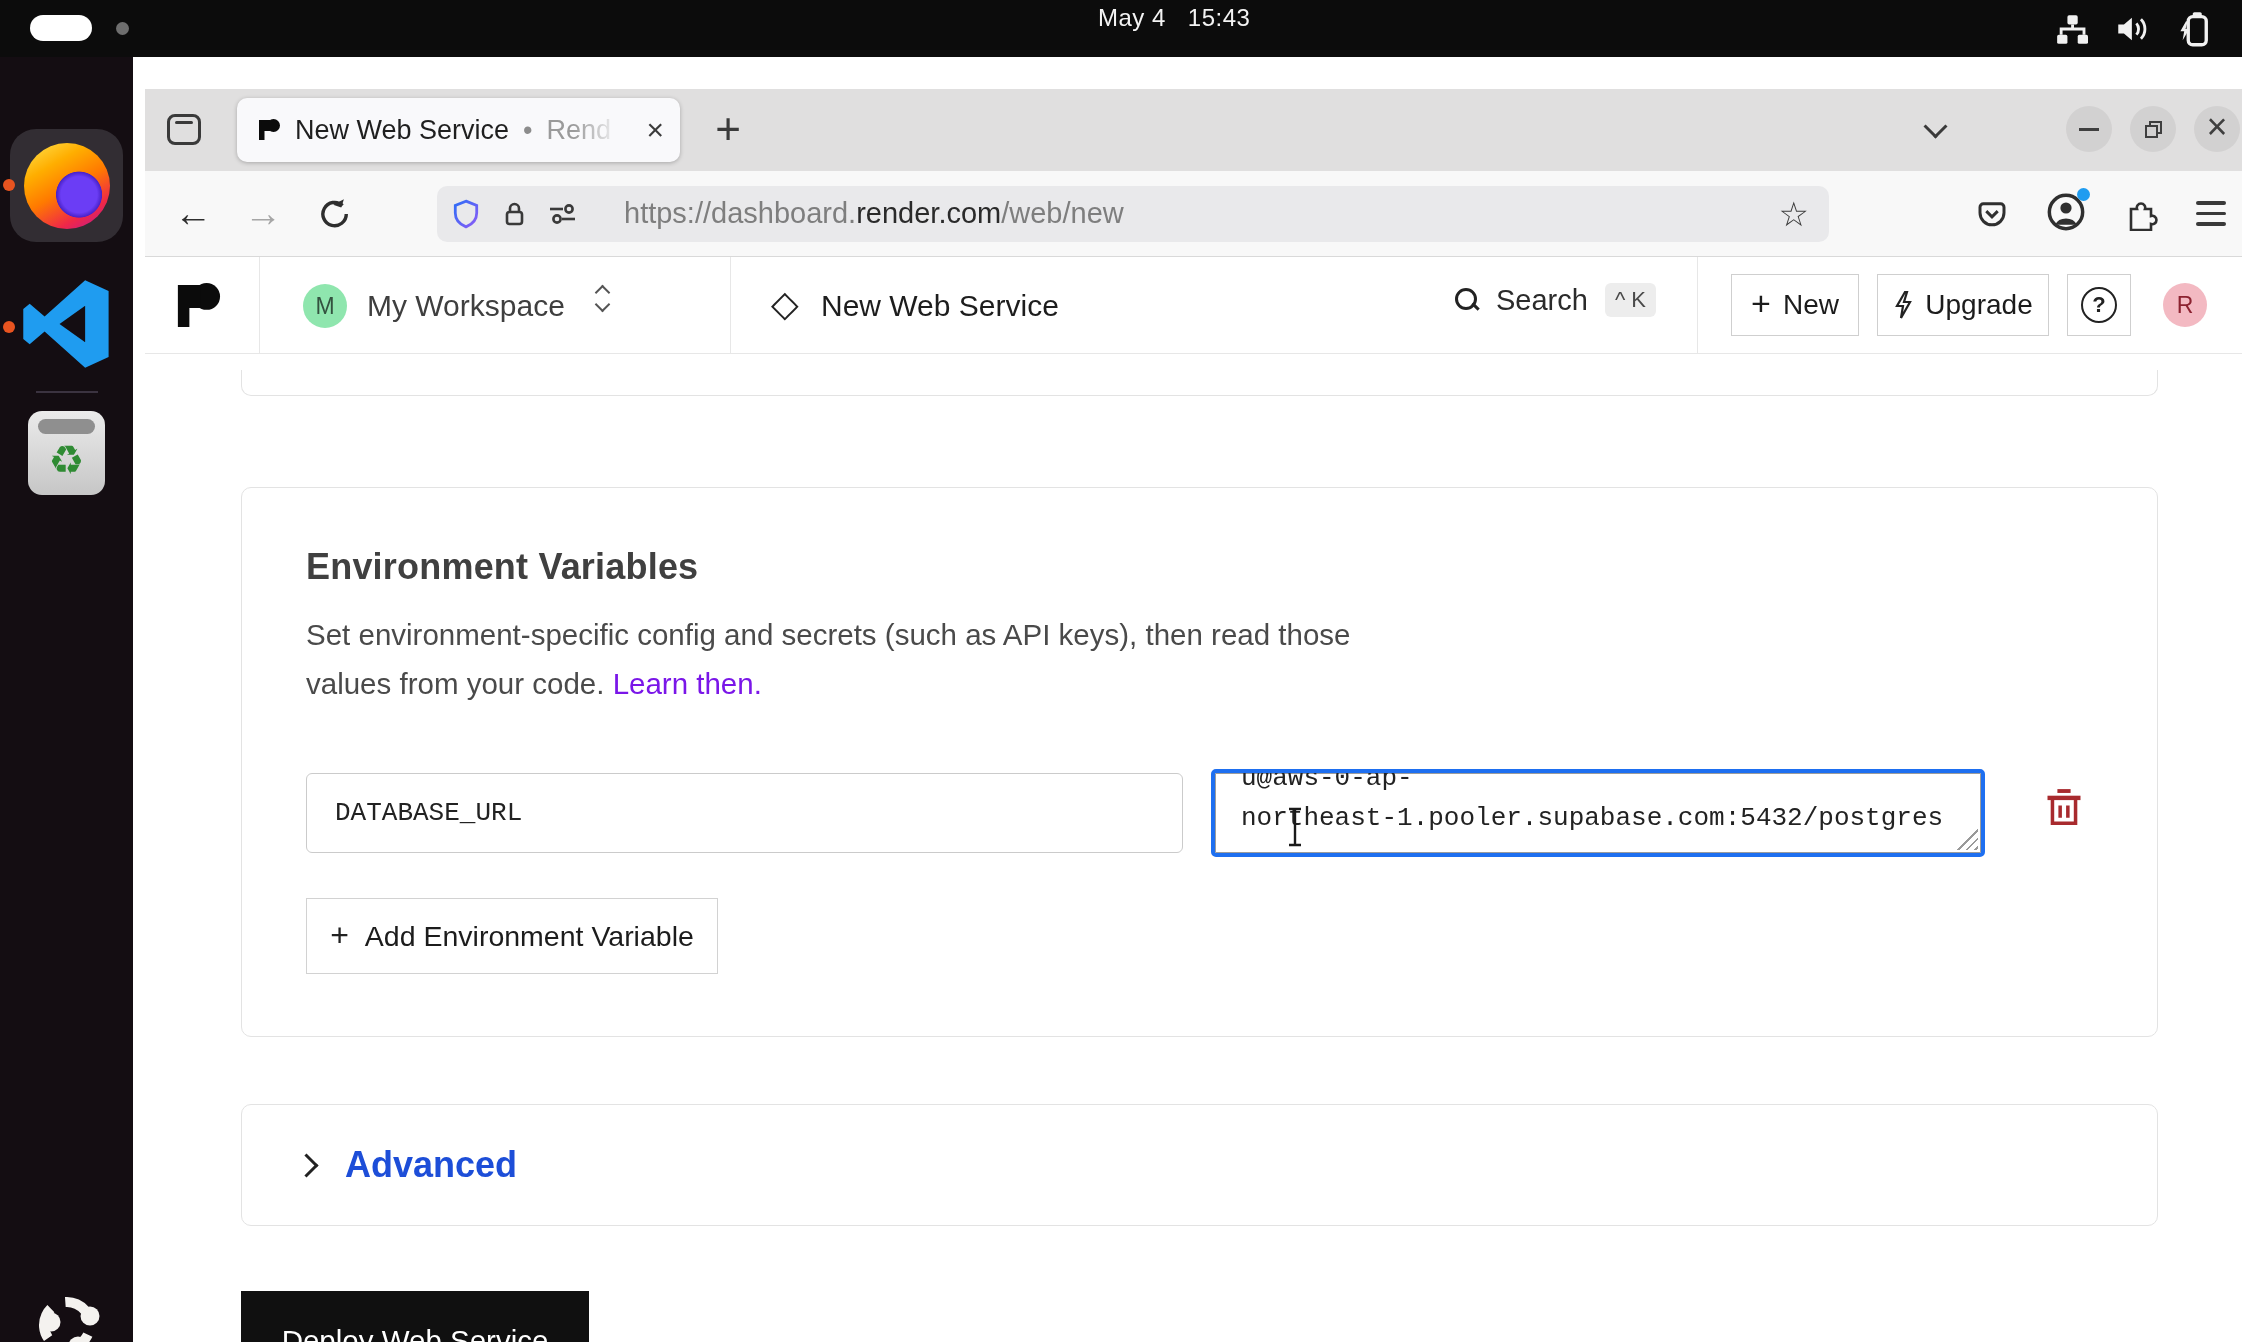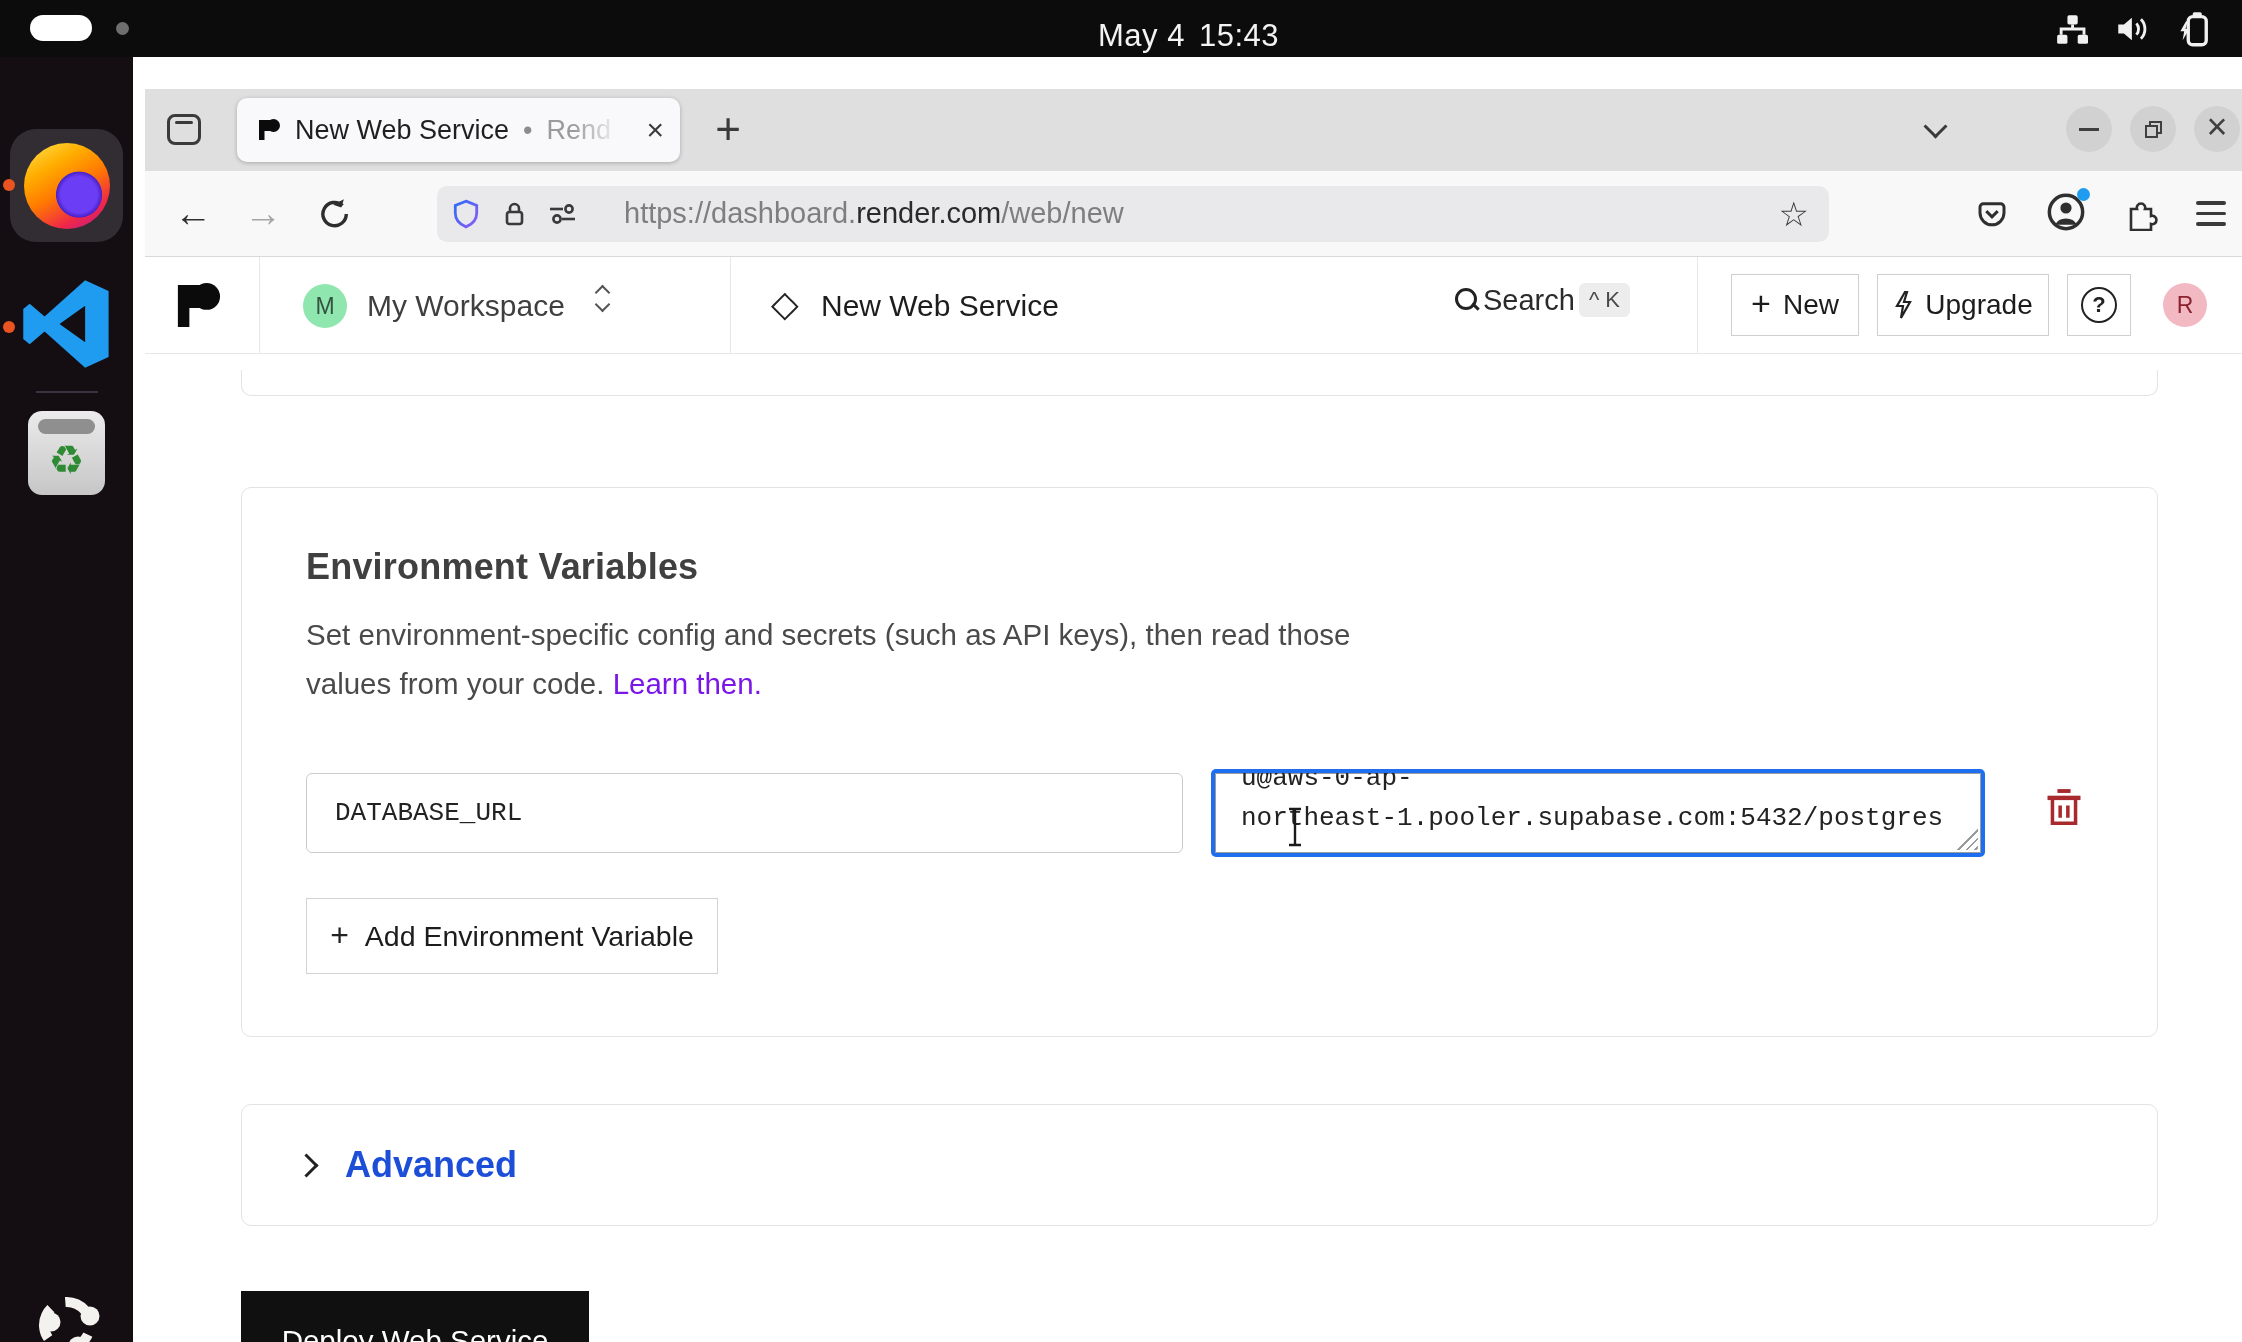--- a/index.html
+++ b/index.html
@@ -4,21 +4,21 @@
 <style>
   * { margin:0; padding:0; box-sizing:border-box; }
   html,body { width:2242px; height:1342px; }
   body { font-family:"Liberation Sans", sans-serif; background:#000; }
   #root { position:relative; width:2242px; height:1342px; overflow:hidden; background:#fff; }
 
   
   #topbar { position:absolute; left:0; top:0; width:2242px; height:57px; background:#0c0c0c; color:#f1f1f1; }
   #ws-pill { position:absolute; left:30px; top:15px; width:62px; height:26px; border-radius:13px; background:#ffffff; }
   #ws-dot  { position:absolute; left:116px; top:22px; width:13px; height:13px; border-radius:50%; background:#6e6e6e; }
-  #clock { position:absolute; left:1098px; top:18px; font-size:31px; letter-spacing:.5px; display:flex; gap:14px; color:#f3f3f3; }
+  #clock { position:absolute; left:1098px; top:4px; font-size:24px; letter-spacing:.5px; display:flex; gap:22px; color:#f3f3f3; }
   #tray { position:absolute; right:30px; top:8px; height:42px; display:flex; align-items:center; gap:28px; }
 
   
   #dock { position:absolute; left:0; top:57px; width:133px; height:1285px; background:#140d12; }
   #ff-tile { position:absolute; left:10px; top:72px; width:113px; height:113px; border-radius:26px; background:#322d33; display:flex; align-items:center; justify-content:center; }
   .ff-globe { width:86px; height:86px; border-radius:50%;
     background: radial-gradient(circle at 64% 60%, #6b3df5 0 24%, #4a22c9 30%, rgba(0,0,0,0) 31%),
                 linear-gradient(150deg, #ffe14d 2%, #ffae00 28%, #ff7a00 52%, #ef2748 78%, #b5179e 100%); }
   .dock-dot { position:absolute; left:3px; width:12px; height:12px; border-radius:50%; background:#e95420; }
   #vscode { position:absolute; left:17px; top:208px; width:100px; height:118px; display:flex; align-items:center; justify-content:center; }
@@ -72,21 +72,21 @@
   #appheader { position:absolute; left:0; top:0; width:2109px; height:97px; border-bottom:1px solid #e7e7e7; background:#fff; }
   .vdiv { position:absolute; top:0; width:1px; height:97px; background:#e7e7e7; }
   #rlogo { position:absolute; left:30px; top:23px; }
   #avatar-m { position:absolute; left:158px; top:27px; width:44px; height:44px; border-radius:50%; background:#8fe6ae; color:#33523f; font-size:23px; display:flex; align-items:center; justify-content:center; }
   #ws-name { position:absolute; left:222px; top:32px; font-size:30px; color:#3f3f3f; }
   #ws-chevrons { position:absolute; left:452px; top:30px; display:flex; flex-direction:column; gap:5px; align-items:center; }
   #ws-chevrons i { width:11px; height:11px; border-left:2.5px solid #555; border-top:2.5px solid #555; }
   #ws-chevrons .up { transform:rotate(45deg); } #ws-chevrons .dn { transform:rotate(225deg); margin-top:-4px; }
   #hdr-diamond { position:absolute; left:626px; top:26px; font-size:36px; color:#222; }
   #page-title { position:absolute; left:676px; top:32px; font-size:30px; color:#1d1d1d; font-weight:500; }
-  #search-grp { position:absolute; left:1310px; top:26px; display:flex; align-items:center; gap:4px; }
+  #search-grp { position:absolute; left:1310px; top:26px; display:flex; align-items:center; gap:17px; }
   .mag { position:relative; width:24px; height:24px; }
   .mag::before { content:""; position:absolute; left:0; top:0; width:16px; height:16px; border:3px solid #222; border-radius:50%; }
   .mag::after { content:""; position:absolute; left:16px; top:17px; width:9px; height:3px; background:#222; transform:rotate(45deg); }
   #search-label { font-size:29px; color:#2b2b2b; }
   #kbd-box { background:#ededed; border-radius:6px; padding:4px 10px; font-size:22px; color:#4a4a4a; }
   .hdr-btn { position:absolute; top:17px; height:62px; border:1px solid #cfcfcf; background:#fff; display:flex; align-items:center; justify-content:center; gap:12px; font-size:28px; color:#1c1c1c; }
   #btn-new { left:1586px; width:128px; }
   #btn-new .plus { font-size:34px; font-weight:300; margin-top:-3px; }
   #btn-upgrade { left:1732px; width:172px; }
   #btn-help { left:1922px; width:64px; }

